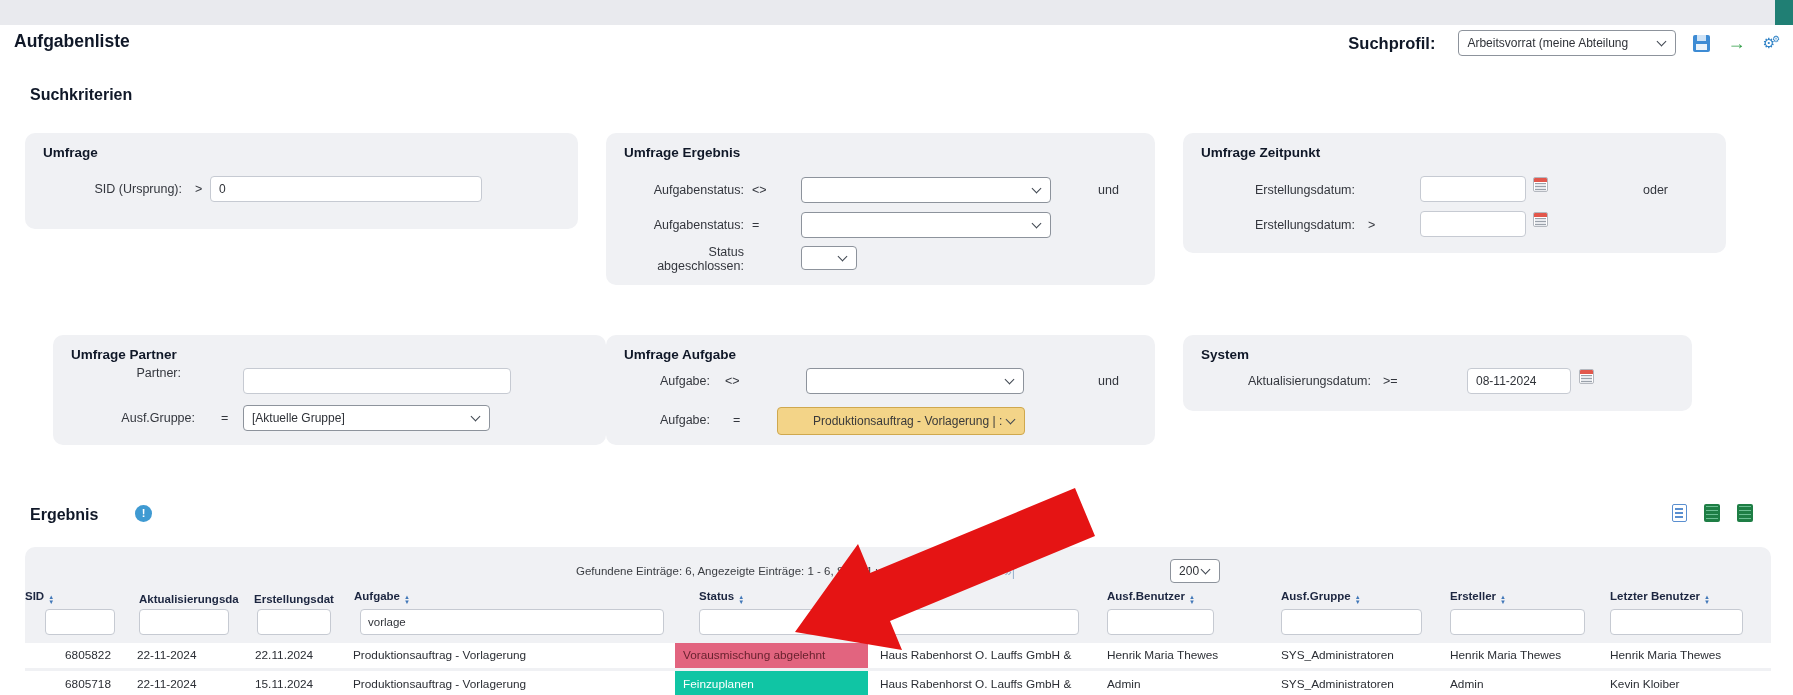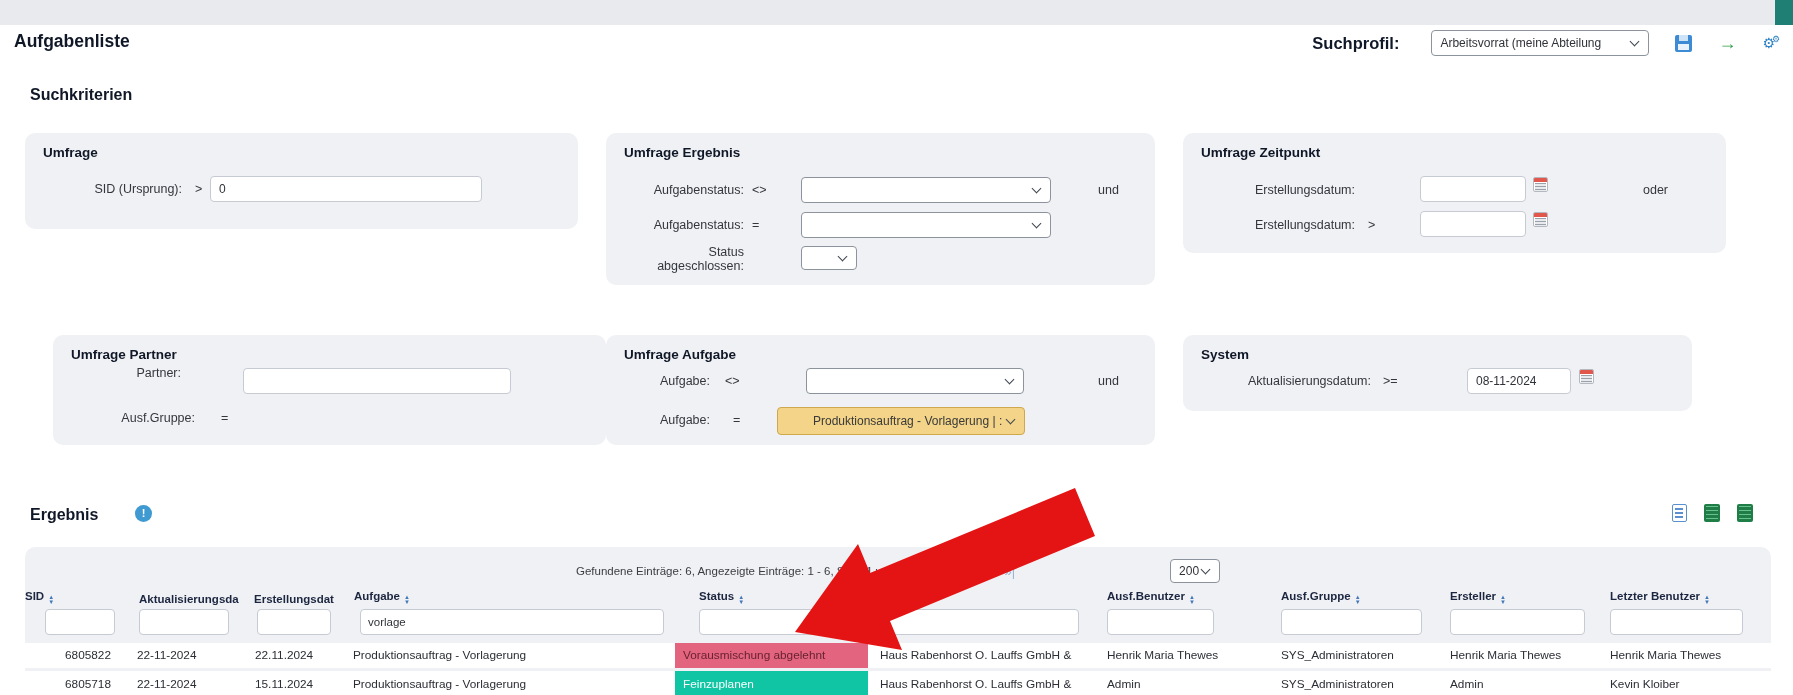--- a/index.html
+++ b/index.html
@@ -4,21 +4,21 @@
 <style>
   * { margin:0; padding:0; box-sizing:border-box; }
   body { font-family:"Liberation Sans", sans-serif; background:#fff; }
   .page { position:relative; width:1793px; height:695px; background:#fff; overflow:hidden; }
 
   .topstrip { position:absolute; left:0; top:0; width:1793px; height:25px; background:#e9eaee; }
   .teal-corner { position:absolute; right:0; top:0; width:18px; height:25px; background:#207f74; }
 
   .titlebar { position:absolute; left:0; top:25px; width:100%; height:42px; background:#fff; }
   .page-title { position:absolute; left:14px; top:6px; font-size:17.5px; font-weight:bold; color:#101828; }
-  .profil-wrap { position:absolute; right:18px; top:5px; display:flex; align-items:center; gap:26px; }
+  .profil-wrap { position:absolute; right:18px; top:5px; display:flex; align-items:center; gap:17px; }
   .profil-label { font-size:16.5px; font-weight:bold; color:#101828; margin-right:6px; }
 
   .fselect { display:flex; align-items:center; background:#fff; border:1px solid #8d939c; border-radius:4px;
              font-size:12px; color:#2f3238; padding:0 8px; height:26px; cursor:pointer; }
   .fselect .txt { white-space:nowrap; overflow:hidden; }
   .chev { width:7px; height:7px; border-right:1.6px solid #3f4650; border-bottom:1.6px solid #3f4650;
           transform:rotate(45deg); margin:-3px 2px 0 auto; flex:none; margin-left:auto; }
   .fselect.w218 { width:218px; } .fselect.w250 { width:250px; } .fselect.w56 { width:56px; }
   .fselect.w247 { width:247px; } .fselect.w218b { width:218px; } .fselect.w248 { width:248px;padding-left:35px; }
   .fselect.hl { border:1px solid #cfa84e; color:#3a3a3a; }
@@ -153,20 +153,24 @@
         <span class="cal-body"></span>
       </span>
   </div>
 
   <div class="box" style="left:25px; top:335px; width:553px; height:110px;margin-left:28px;">
     <div class="box-title">Umfrage Partner</div>
     <span class="lbl" style="left:28px; top:31px; width:100px;">Partner:</span>
     <input class="tin" style="left: 190px; top: 33px; width: 268px;">
     <span class="lbl" style="left:28px; top:76px; width:114px;">Ausf.Gruppe:</span>
     <span class="op" style="left:168px; top:76px;">=</span>
+    <div class="fselect abs w247" style="left:190px; top:70px;">
+      <span class="txt">[Aktuelle Gruppe]</span>
+      <span class="chev"></span>
+    </div>
   </div>
 
   <div class="box" style="left:606px; top:335px; width:549px; height:110px;">
     <div class="box-title">Umfrage Aufgabe</div>
     <span class="lbl" style="left:24px; top:39px; width:80px;">Aufgabe:</span>
     <span class="op" style="left:119px; top:39px;">&lt;&gt;</span>
     <div class="fselect abs w218b" style="left:200px; top:33px;">
       <span class="txt"></span>
         <span class="chev"></span>
     </div>

